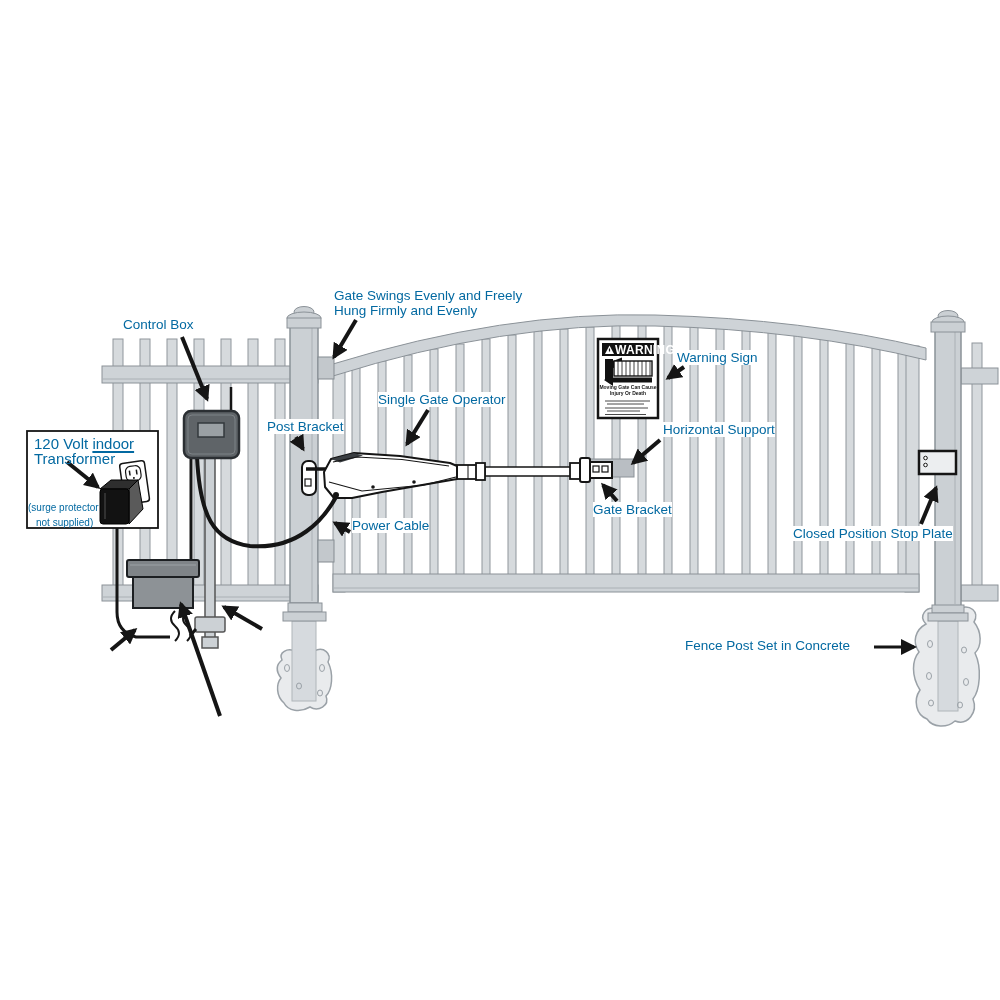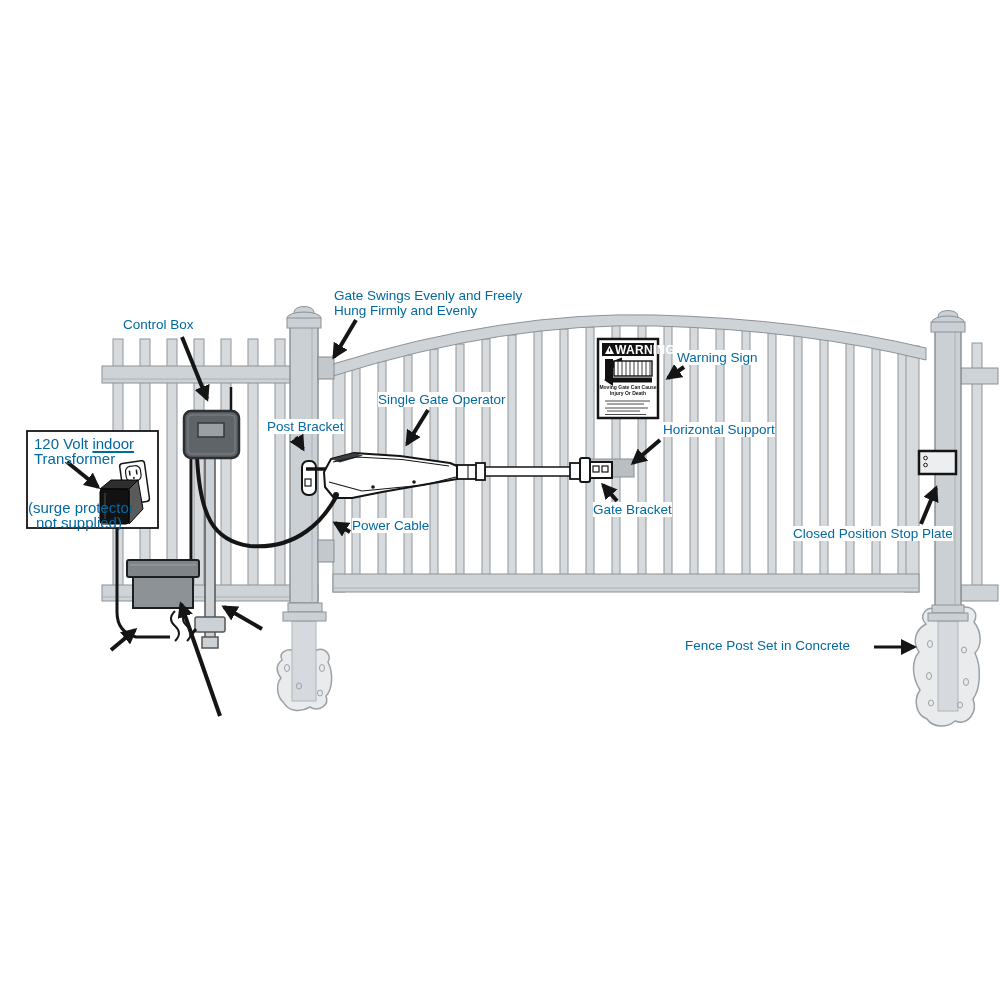--- a/index.html
+++ b/index.html
@@ -2,21 +2,21 @@
 <html><head>
 <meta charset="utf-8">
 <style>
   html,body{margin:0;padding:0;background:#fff;}
   .canvas{position:relative;width:1000px;height:1000px;background:#fff;overflow:hidden;
           font-family:"Liberation Sans",sans-serif;}
   .canvas svg{position:absolute;left:0;top:0;}
   .lbl{position:absolute;font-weight:normal;font-size:13.5px;line-height:15px;color:#0369a1;
        background:#fff;white-space:nowrap;z-index:5;}
   .lbl div{line-height:15px;}
-  .small-note{font-size:15px;line-height:12px;}
+  .small-note{font-size:10px;line-height:12px;}
   .tx-head{font-size:15px;line-height:16px;}
   .wband{position:absolute;left:615px;top:344.5px;font-size:12px;line-height:10px;color:#fff;
          font-weight:bold;letter-spacing:.3px;background:transparent;z-index:6;white-space:nowrap;}
   .wbody{position:absolute;left:599px;top:385px;width:58px;text-align:center;font-size:5px;
          line-height:5.8px;font-weight:bold;color:#151515;background:transparent;z-index:6;}
   .underl{text-decoration:underline;text-decoration-thickness:2px;text-underline-offset:2px;}
 </style>
 </head>
 <body>
 

